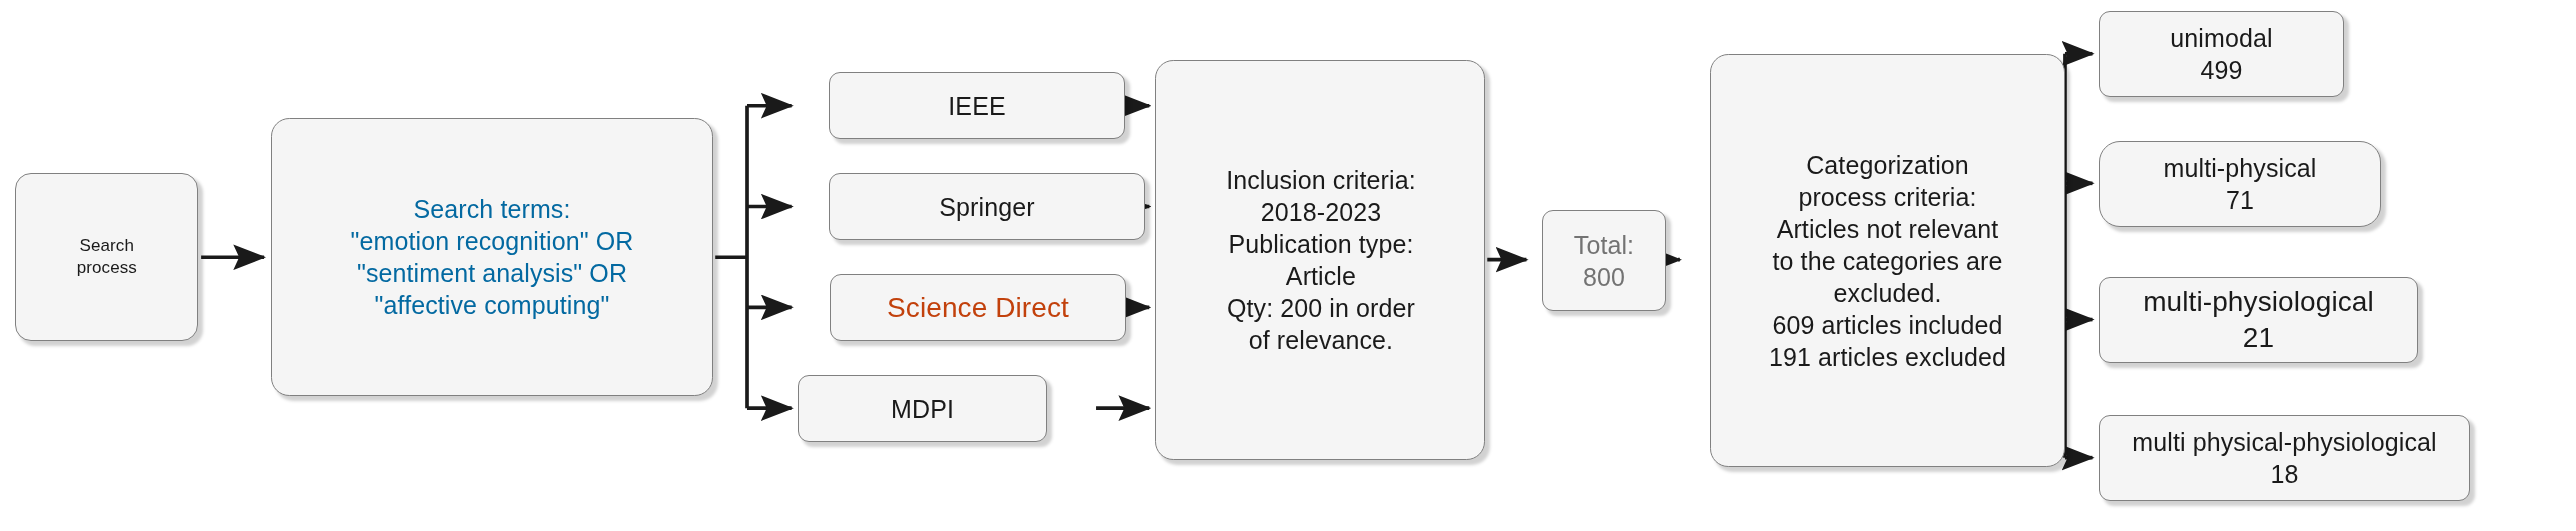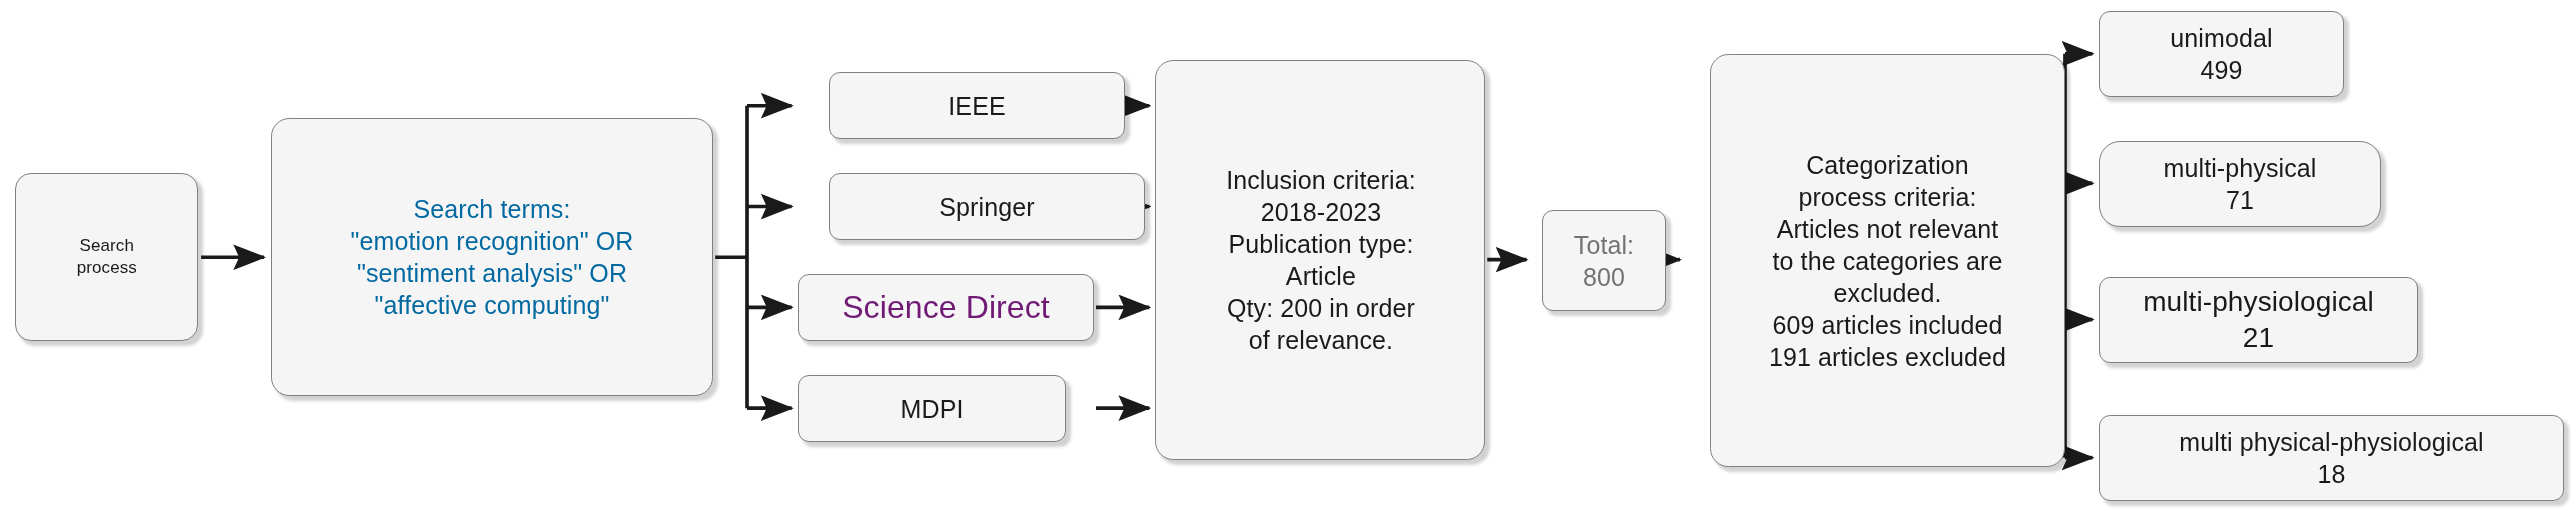--- a/index.html
+++ b/index.html
@@ -106,24 +106,24 @@
 "emotion recognition" OR
 "sentiment analysis" OR
 "affective computing"</span>
   </div>
   <div class="node-box small-radius" style="left: 798px; top: 72px; width: 296px; height: 67px; font-size: 25px; border-radius: 11px; background: rgb(245, 245, 245); border-color: rgb(128, 128, 128); color: rgb(26, 26, 26); margin-left: 31px;">
     <span class="node-label">IEEE</span>
   </div>
   <div class="node-box small-radius" style="left: 798px; top: 173px; width: 316px; height: 67px; font-size: 25px; border-radius: 11px; background: rgb(245, 245, 245); border-color: rgb(128, 128, 128); color: rgb(26, 26, 26); margin-left: 31px;">
     <span class="node-label">Springer</span>
   </div>
-  <div class="node-box small-radius" style="left: 798px; top: 274px; width: 296px; height: 67px; font-size: 32px; border-radius: 11px; background: rgb(245, 245, 245); border-color: rgb(128, 128, 128); color: #701a75;">
+  <div class="node-box small-radius" style="left: 830px; top: 274px; width: 296px; height: 67px; font-size: 28px; border-radius: 11px; background: rgb(245, 245, 245); border-color: rgb(128, 128, 128); color: #c2410c;">
     <span class="node-label">Science Direct</span>
   </div>
-  <div class="node-box small-radius" style="left: 798px; top: 375px; width: 268px; height: 67px; font-size: 25px; border-radius: 11px; background: rgb(245, 245, 245); border-color: rgb(128, 128, 128); color: rgb(26, 26, 26);">
+  <div class="node-box small-radius" style="left: 798px; top: 375px; width: 249px; height: 67px; font-size: 25px; border-radius: 11px; background: rgb(245, 245, 245); border-color: rgb(128, 128, 128); color: rgb(26, 26, 26);">
     <span class="node-label">MDPI</span>
   </div>
   <div class="node-box" style="left: 1155px; top: 60px; width: 330px; height: 400px; font-size: 25px; border-radius: 18.3px; background: rgb(245, 245, 245); border-color: rgb(128, 128, 128); color: rgb(26, 26, 26); padding-left: 8px;">
     <span class="node-label">Inclusion criteria:
 2018-2023
 Publication type:
 Article
 Qty: 200 in order
 of relevance.</span>
   </div>
@@ -145,19 +145,19 @@
 499</span>
   </div>
   <div class="node-box small-radius" style="left: 2099px; top: 141px; width: 282px; height: 86px; font-size: 25px; border-radius: 21px; background: rgb(245, 245, 245); border-color: rgb(128, 128, 128); color: rgb(26, 26, 26);">
     <span class="node-label">multi-physical
 71</span>
   </div>
   <div class="node-box small-radius" style="left: 2099px; top: 277px; width: 319px; height: 86px; font-size: 28px; border-radius: 11px; background: rgb(245, 245, 245); border-color: rgb(128, 128, 128); color: rgb(26, 26, 26);">
     <span class="node-label">multi-physiological
 21</span>
   </div>
-  <div class="node-box small-radius" style="left: 2099px; top: 415px; width: 465px; height: 86px; font-size: 25px; border-radius: 11px; background: rgb(245, 245, 245); border-color: rgb(128, 128, 128); color: rgb(26, 26, 26);">
+  <div class="node-box small-radius" style="left: 2099px; top: 415px; width: 371px; height: 86px; font-size: 25px; border-radius: 11px; background: rgb(245, 245, 245); border-color: rgb(128, 128, 128); color: rgb(26, 26, 26);">
     <span class="node-label">multi physical-physiological
 18</span>
   </div>
 
 </div>
 
 
 </body></html>

